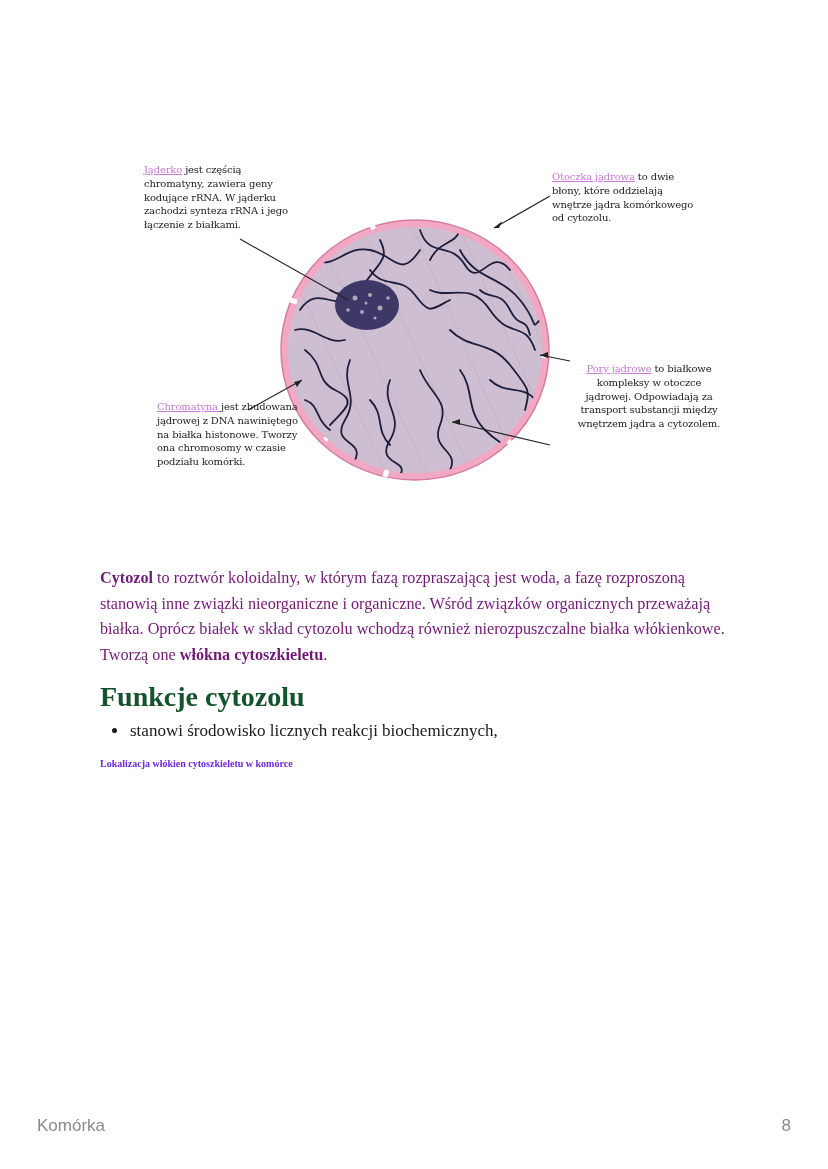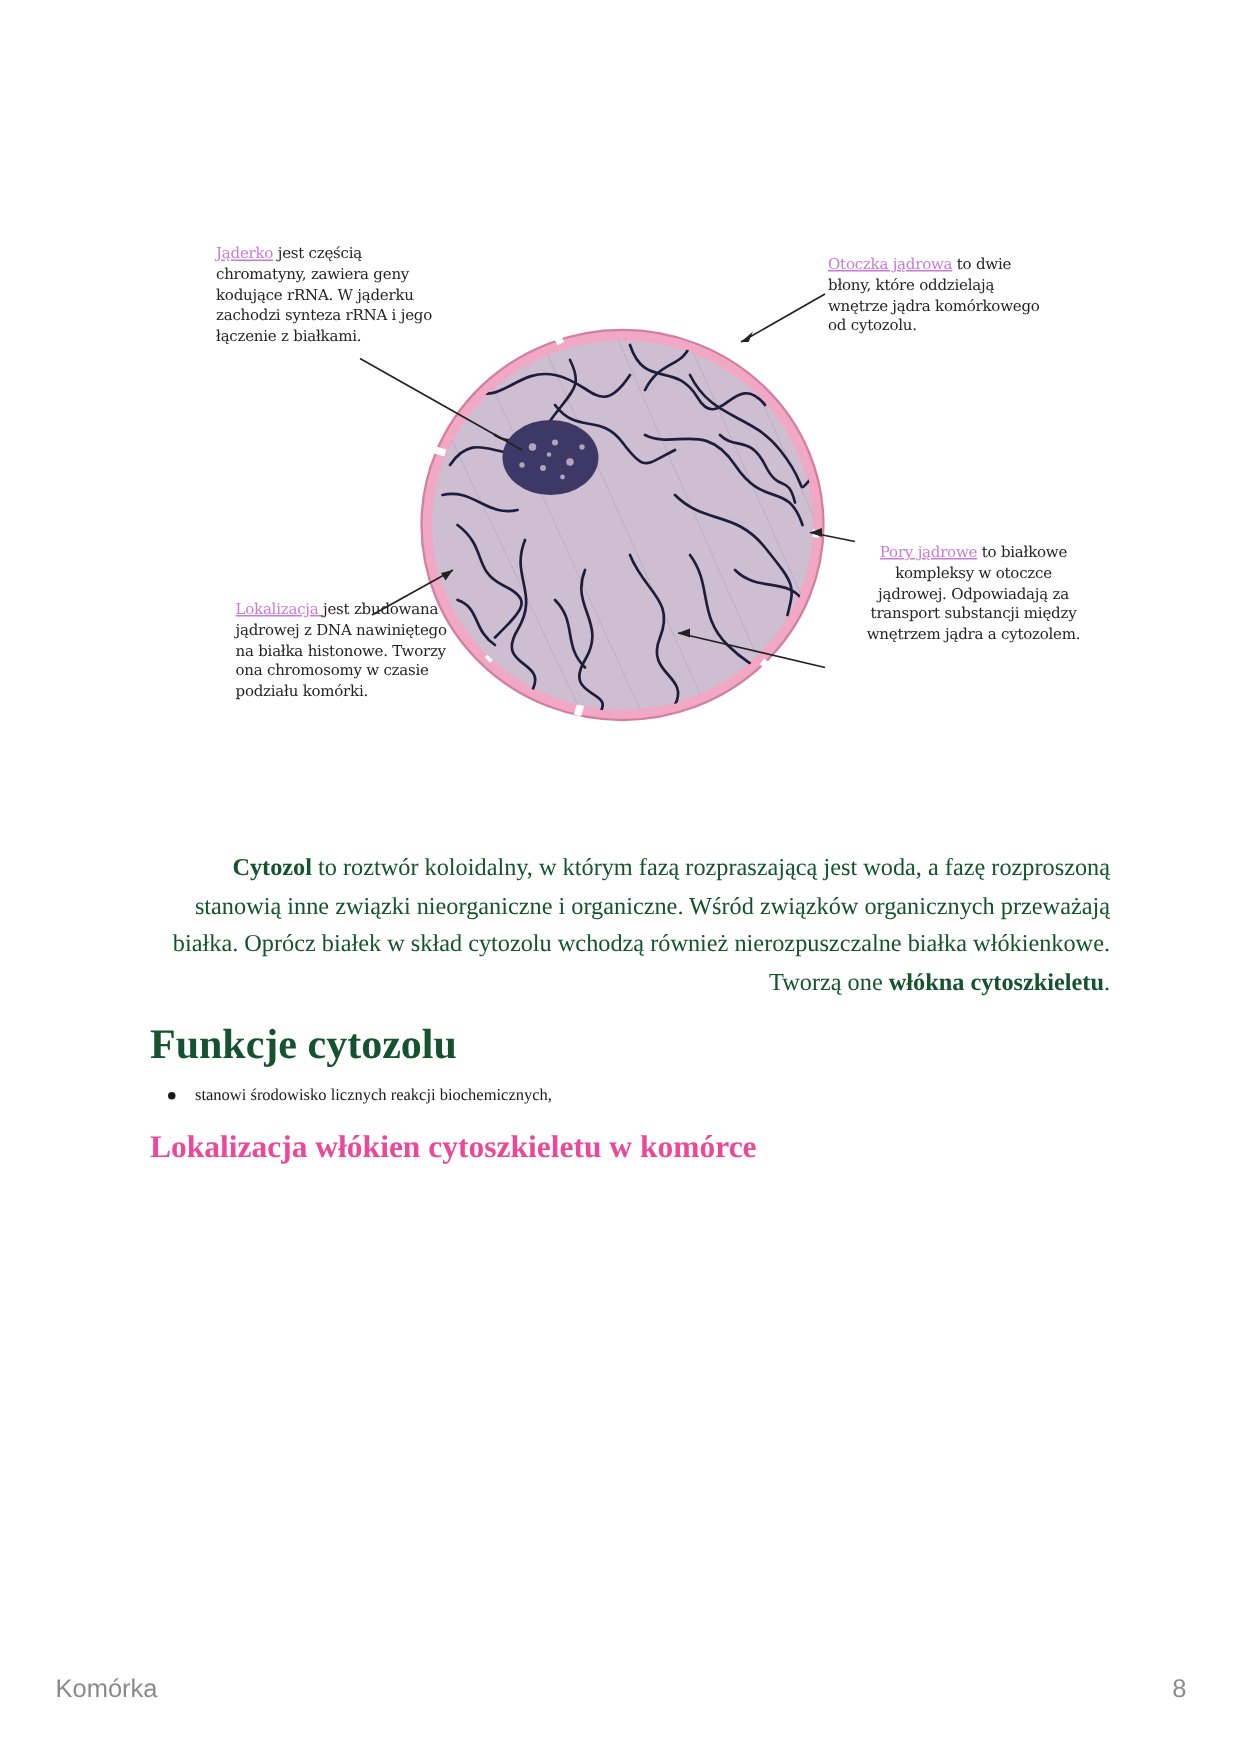--- a/index.html
+++ b/index.html
@@ -44,57 +44,56 @@
     .content {
       position: absolute;
       left: 100px;
       top: 566px;
       width: 640px;
     }
     p.para {
       margin: 0;
       font-size: 16.2px;
       line-height: 25.5px;
-      color: #14532d;
-      text-align: right;
+      color: #701a75;
     }
     p.para b { font-weight: bold; }
     h2.section {
       margin: 16px 0 8px 0;
       font-size: 28px;
       font-weight: bold;
       line-height: 26px;
       color: #14532d;
     }
     ul.bullets {
       margin: 0;
       padding: 0 0 0 30px;
       list-style: none;
     }
     ul.bullets li {
       position: relative;
-      font-size: 11px;
+      font-size: 17px;
       line-height: 25px;
       margin-bottom: 9px;
     }
     ul.bullets li .dot {
       position: absolute;
       left: -18px;
       top: 10px;
       width: 5px;
       height: 5px;
       border-radius: 50%;
       background: #1a1a1a;
     }
     h3.subsection {
       margin: 6px 0 0 0;
-      font-size: 21px;
+      font-size: 10px;
       font-weight: bold;
       line-height: 24px;
-      color: #ec4899;
+      color: #6d28d9;
     }
     .footer {
       position: absolute;
       top: 1116px;
       left: 37px;
       right: 37px;
       font-family: "Liberation Sans", sans-serif;
       font-size: 17px;
       color: #8a8a8a;
       display: flex;
@@ -195,21 +194,21 @@
 
   <div class="callout" style="left:14px; top:13px; width:150px;">
     <span class="term">Jąderko</span><span> jest częścią chromatyny, zawiera geny kodujące rRNA. W jąderku zachodzi synteza rRNA i jego łączenie z białkami.</span>
   </div>
 
   <div class="callout" style="left:444px; top:212px; width:150px;text-align:center;">
     <span class="term">Pory jądrowe</span><span> to białkowe kompleksy w otoczce jądrowej. Odpowiadają za transport substancji między wnętrzem jądra a cytozolem.</span>
   </div>
 
   <div class="callout" style="left:27px; top:250px; width:145px;">
-    <span class="term">Lokalizacja </span><span>jest zbudowana jądrowej z DNA nawiniętego na białka histonowe. Tworzy ona chromosomy w czasie podziału komórki.</span>
+    <span class="term">Chromatyna </span><span>jest zbudowana jądrowej z DNA nawiniętego na białka histonowe. Tworzy ona chromosomy w czasie podziału komórki.</span>
   </div>
 
 </div>
 
 <div class="content">
   <p class="para"><b>Cytozol</b><span> to roztwór koloidalny, w którym fazą rozpraszającą jest woda, a fazę rozproszoną stanowią inne związki nieorganiczne i organiczne. Wśród związków organicznych przeważają białka. Oprócz białek w skład cytozolu wchodzą również nierozpuszczalne białka włókienkowe. Tworzą one </span><b>włókna cytoszkieletu</b><span>.</span></p>
 
   <h2 class="section">Funkcje cytozolu</h2>
 
   <ul class="bullets">

